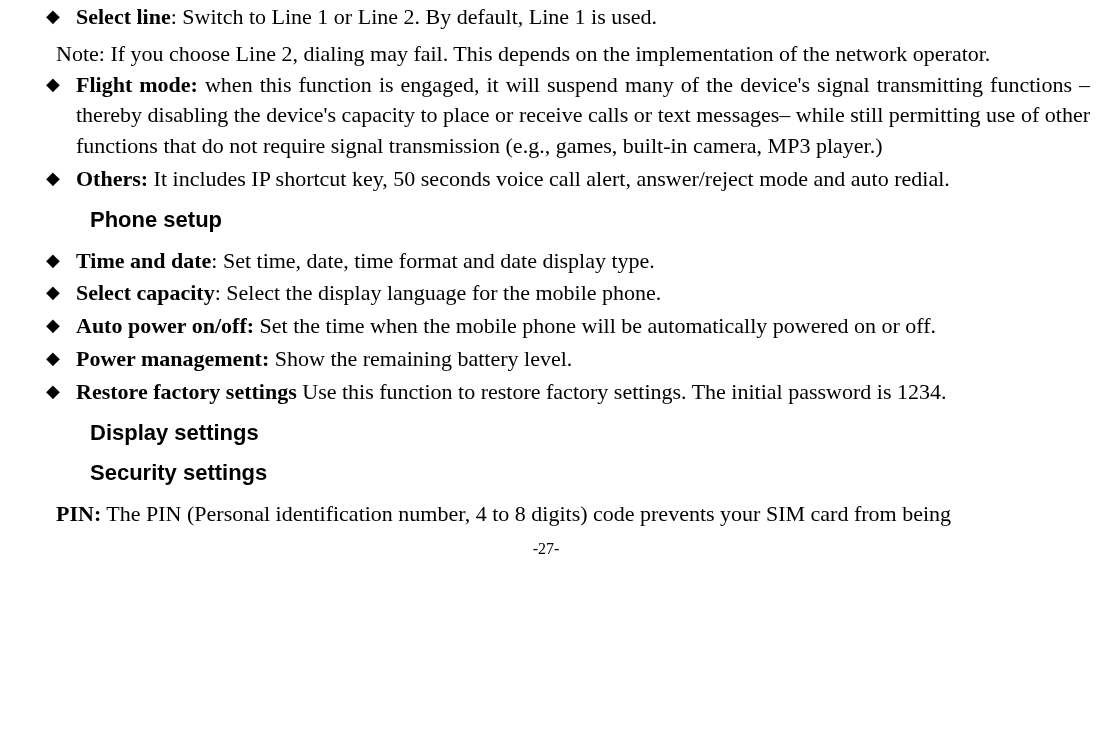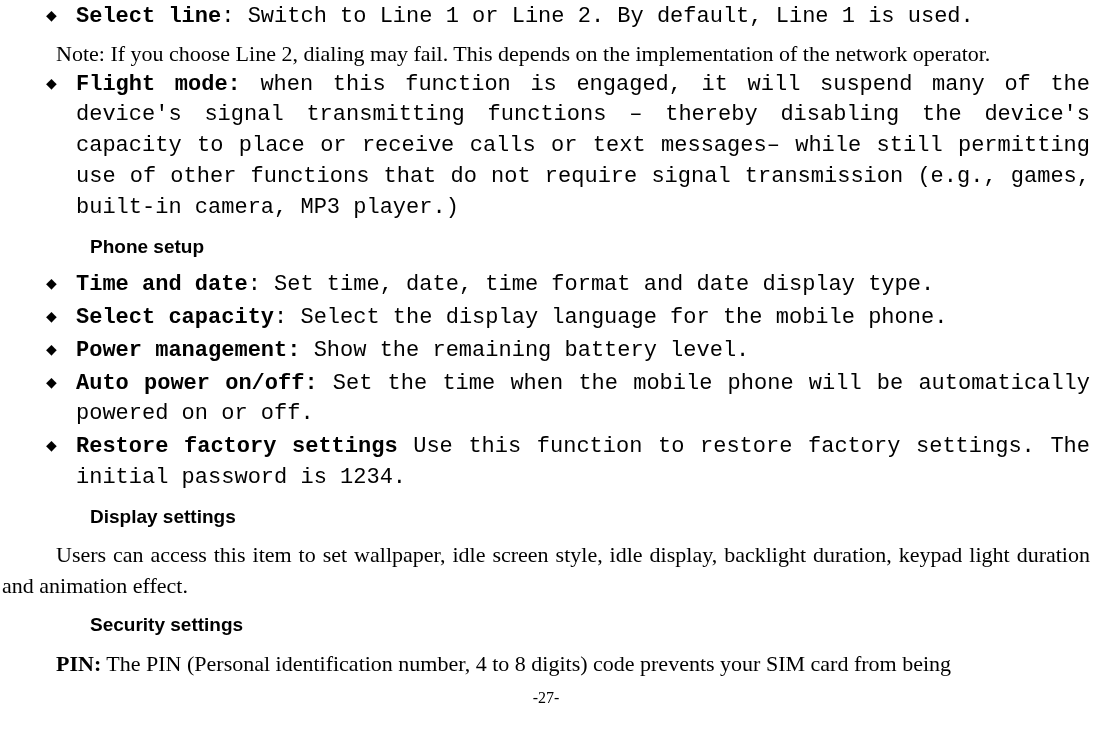--- a/index.html
+++ b/index.html
@@ -18,39 +18,38 @@
   }
   ul.diamond {
     list-style: none;
     margin: 0 0 6px 0;
     padding: 0 0 0 44px;
   }
   ul.diamond li {
     position: relative;
     padding: 0 0 0 30px;
     margin: 0 0 2px 0;
-    font-family: Liberation Mono, monospace;
   }
   ul.diamond li::before {
     content: "◆";
     position: absolute;
     left: 0;
     top: 2px;
     font-size: 18px;
   }
   .label { font-weight: bold; }
   .note {
     margin: 0;
     text-align: justify;
   }
   .note .indent { display:inline-block; width: 54px; }
   .section-head {
     font-family: Arial, Helvetica, sans-serif;
     font-weight: bold;
-    font-size: 19px;
+    font-size: 22px;
     margin: 10px 0 10px 88px;
   }
   .para {
     margin: 4px 0;
     text-align: justify;
   }
   .para .indent { display:inline-block; width: 54px; }
   .pin-para .indent { display:inline-block; width: 54px; }
   .footer {
     text-align: center;
@@ -68,44 +67,46 @@
       <span class="label">Select line</span><span>: </span><span>Switch to Line 1 or Line 2. By default, Line 1 is used.</span>
     </li>
   </ul>
 
   <p class="note"><span class="indent"></span><span>Note: If you choose Line 2, dialing may fail. This depends on the implementation of the network operator.</span></p>
 
   <ul class="diamond">
     <li>
       <span class="label">Flight mode:</span><span> </span><span>when this function is engaged, it will suspend many of the device's signal transmitting functions – thereby disabling the device's capacity to place or receive calls or text messages– while still permitting use of other functions that do not require signal transmission (e.g., games, built-in camera, MP3 player.)</span>
     </li>
+    <li>
+      <span class="label">Others:</span><span> </span><span>It includes IP shortcut key, 50 seconds voice call alert, answer/reject mode and auto redial.</span>
+    </li>
   </ul>
 
   <div class="section-head">Phone setup</div>
 
   <ul class="diamond">
     <li>
       <span class="label">Time and date</span><span>: </span><span>Set time, date, time format and date display type.</span>
     </li>
     <li>
       <span class="label">Select capacity</span><span>: </span><span>Select the display language for the mobile phone.</span>
     </li>
     <li>
-      <span class="label">Power management:</span><span> </span><span>Show the remaining battery level.</span>
+      <span class="label">Auto power on/off:</span><span> </span><span>Set the time when the mobile phone will be automatically powered on or off.</span>
     </li>
     <li>
-      <span class="label">Auto power on/off:</span><span> </span><span>Set the time when the mobile phone will be automatically powered on or off.</span>
+      <span class="label">Power management:</span><span> </span><span>Show the remaining battery level.</span>
     </li>
     <li>
       <span class="label">Restore factory settings</span><span> </span><span>Use this function to restore factory settings. The initial password is 1234.</span>
     </li>
   </ul>
 
   <div class="section-head">Display settings</div>
 
-  <p class="para"><span class="indent"></span><span>Users can access this item to set wallpaper, idle screen style, idle display, backlight duration, keypad light duration and animation effect.</span></p>
 
   <div class="section-head">Security settings</div>
 
   <p class="para pin-para"><span class="indent"></span><span class="label">PIN:</span><span> The PIN (Personal identification number, 4 to 8 digits) code prevents your SIM card from being</span></p>
 
   <div class="footer">-27-</div>
 </div>
 
 </body></html>

